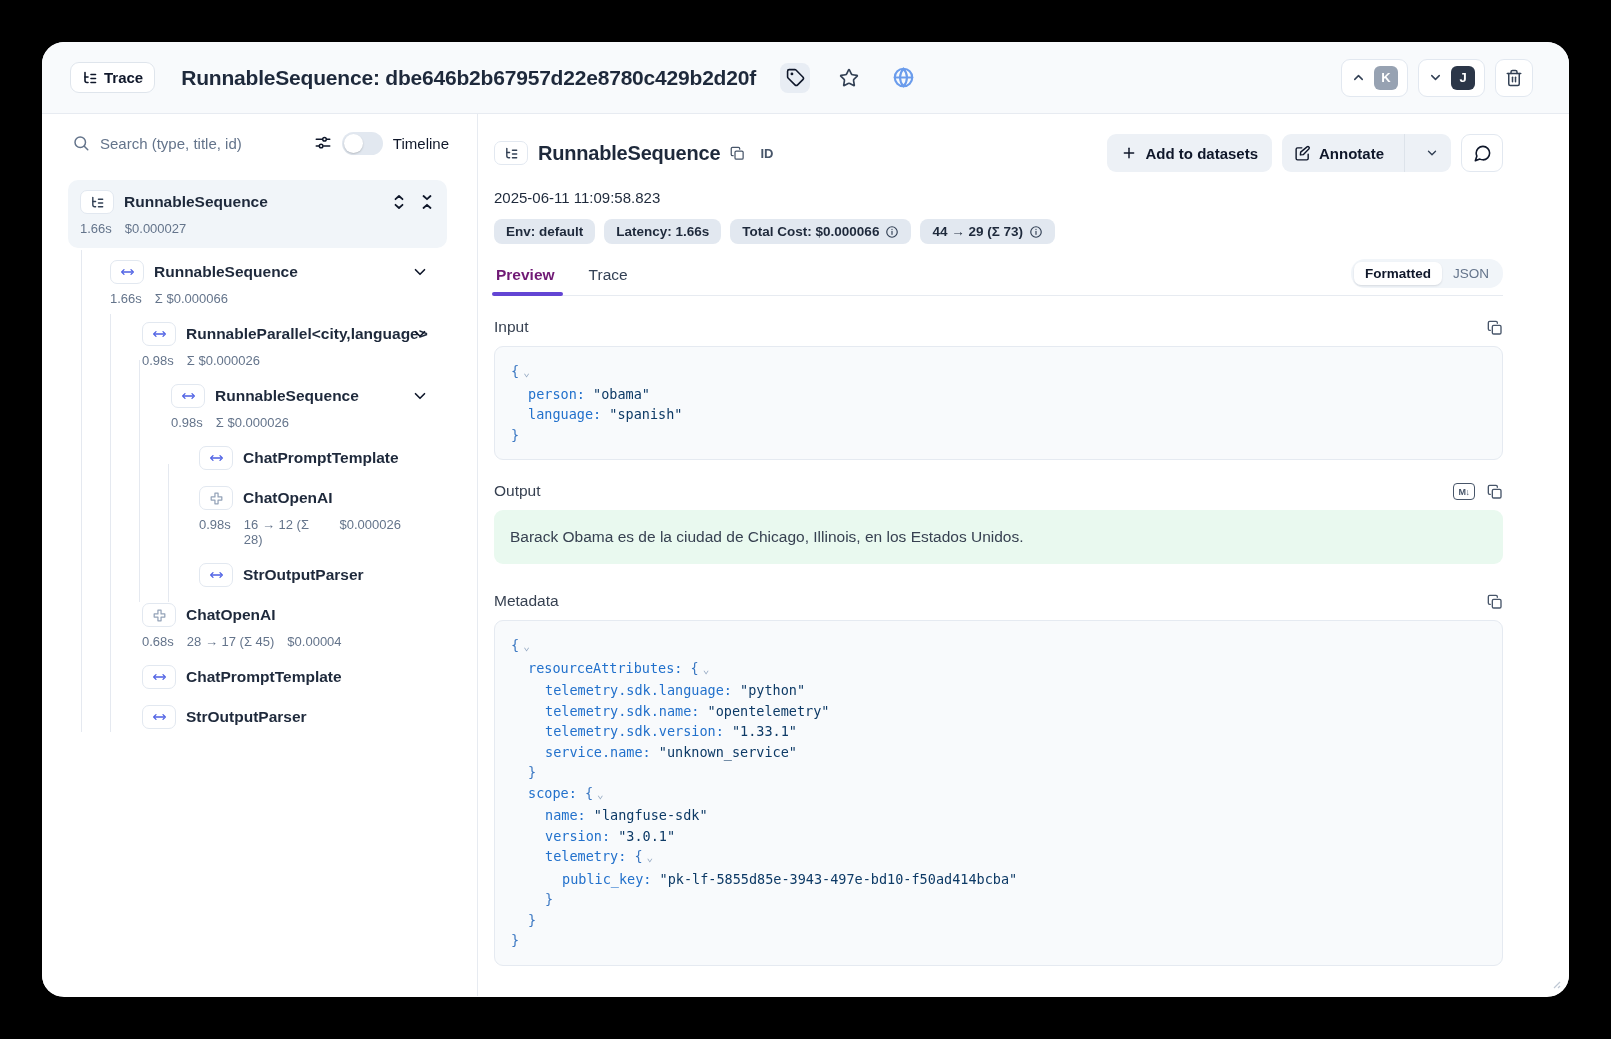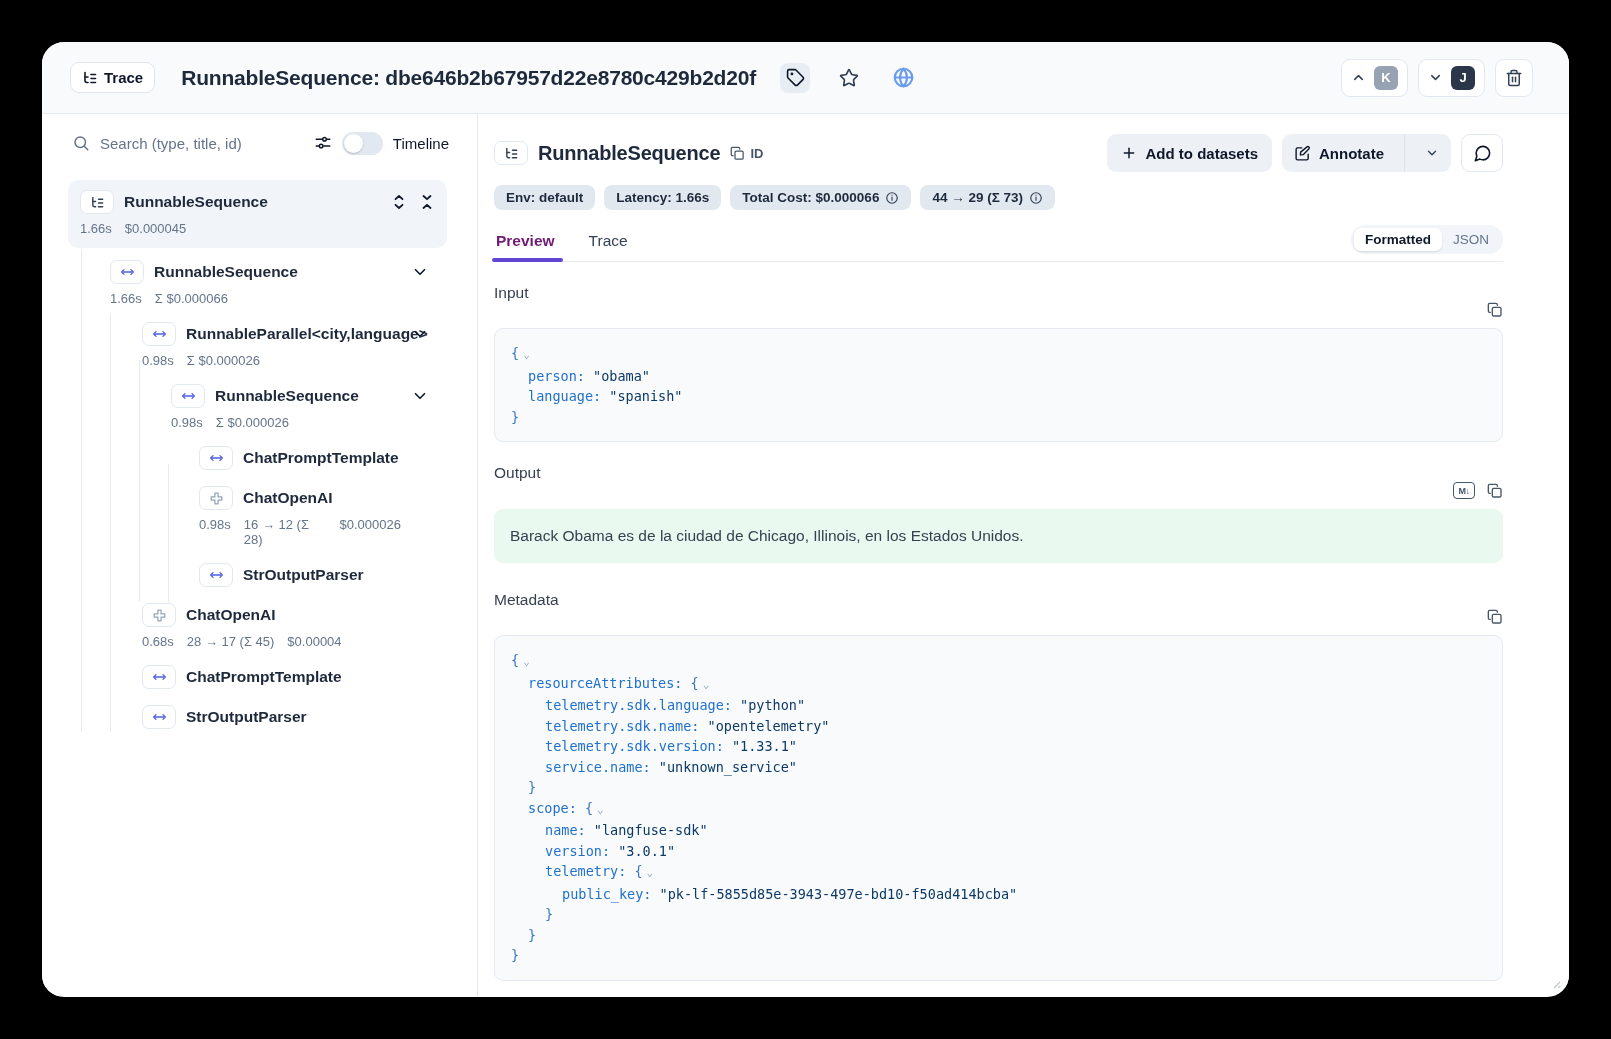--- a/index.html
+++ b/index.html
@@ -60,21 +60,21 @@
 
   .tree-row { position:relative; margin-bottom:16px; padding-right:76px; }
   .tree-row .row-main { display:flex; align-items:center; gap:10px; }
   .tree-row .chev { position:absolute; right:48px; top:3px; cursor:pointer; }
   .pl1 { padding-left:68px; }  .pl2 { padding-left:100px; }
   .pl3 { padding-left:129px; } .pl4 { padding-left:157px; }
 
   
   .main-header { display:flex; align-items:center; margin-top:20px; gap:10px; }
   .main-title { font-size:20px; font-weight:700; color:#1e293b; letter-spacing:-.2px; }
-  .id-btn { display:flex; gap:5px; background:none; border:none; cursor:pointer; }
+  .id-btn { display:flex; gap:15px; background:none; border:none; cursor:pointer; }
   .id-label { font-size:13px; font-weight:600; color:#475569; }
   .header-actions { margin-left:auto; display:flex; align-items:flex-end; gap:10px; }
   .btn-secondary { display:flex; align-items:center; gap:8px; background:#edf1f6; border:none;
     border-radius:9px; height:38px; padding:0 14px; font-size:15px; font-weight:600; color:#0f172a;
     cursor:pointer; font-family:inherit; }
   .split { padding:0; overflow:hidden; }
   .split .part { display:flex; align-items:center; gap:8px; padding:0 12px; height:100%; cursor:pointer; }
   .split .divider { width:1px; height:100%; background:#dde3ea; }
   .split .caret { padding:0 12px; height:100%; display:flex; align-items:center; cursor:pointer; }
   .btn-outline { width:42px; height:38px; background:#fff; border:1px solid #e2e8f0; border-radius:9px;
@@ -91,21 +91,21 @@
   .tab.active { color:#701a75; font-weight:600; }
   .tab.inactive { color:#334155; }
   .tab.active::after { content:""; position:absolute; left:-2px; right:-6px; bottom:-1px; height:4px;
     background:#6345d4; border-radius:2px; }
   .seg-control { margin-left:auto; margin-bottom:7px; background:#f1f5f9; border-radius:14px;
     padding:3px; display:flex; align-items:center; }
   .seg { font-size:13.5px; padding:4px 11px; border-radius:7px; cursor:pointer; }
   .seg.on { background:#fff; font-weight:600; color:#0f172a; box-shadow:0 1px 2px rgba(15,23,42,.12); }
   .seg.off { color:#64748b; }
 
-  .section-head { display:flex; align-items:flex-start; margin-top:22px;flex-direction:column; }
+  .section-head { display:flex; align-items:flex-end; margin-top:22px; }
   .section-title { font-size:15.5px; font-weight:500; color:#374151; }
   .section-icons { margin-left:auto; display:flex; align-items:center; gap:12px; }
 
   .code-box { margin-top:10px; background:#f8fafc; border:1px solid #e5eaf1; border-radius:9px;
     padding:14px 16px; font-family:"DejaVu Sans Mono", monospace; font-size:13.5px; line-height:20.5px; }
   .code-line { white-space:pre; }
   .seg-k { color:#2271cc; }
   .seg-s { color:#0d3a66; }
   .seg-b { color:#3a77c2; }
   .seg-ch { color:#94a8c2; font-size:11px; margin-left:4px; }
@@ -240,21 +240,21 @@
               <span>
                 <svg width="16" height="16" viewBox="0 0 16 16" fill="none" stroke="#0f172a" stroke-width="1.8" stroke-linecap="round" stroke-linejoin="round">
                     <path d="M4.5 2 8 5.2 11.5 2"></path>
                     <path d="M4.5 14 8 10.8 11.5 14"></path>
                   </svg>
               </span>
             </span>
           </div>
           <div class="root-sub">
             <span>1.66s</span>
-            <span>$0.000045</span>
+            <span>$0.000027</span>
           </div>
         </div>
 
         <div id="tree-rows">
             <div class="tree-row pl1">
               <div class="row-main">
                 <span class="node-badge">
                   <svg width="17" height="14" viewBox="0 0 24 24" fill="none" stroke="#4c5fe4" stroke-width="2.2" stroke-linecap="round" stroke-linejoin="round">
                     <path d="M18 8l4 4-4 4"></path>
                     <path d="M6 8l-4 4 4 4"></path>
@@ -442,20 +442,21 @@
             </span>
           </div>
           <button class="btn-outline">
             <svg width="19" height="19" viewBox="0 0 24 24" fill="none" stroke="#0f172a" stroke-width="2" stroke-linecap="round" stroke-linejoin="round">
                 <path d="M21 11.5a8.38 8.38 0 0 1-8.5 8.5 8.5 8.5 0 0 1-3.8-.9L3 21l1.9-5.7a8.38 8.38 0 0 1-.9-3.8 8.5 8.5 0 0 1 8.5-8.5 8.38 8.38 0 0 1 8.5 8.5z"></path>
               </svg>
           </button>
         </div>
       </div>
 
+      <div class="timestamp">2025-06-11 11:09:58.823</div>
 
       <div class="badges-row" id="badges-row">
           <span class="pill">
             <span>Env: default</span>
           </span>
           <span class="pill">
             <span>Latency: 1.66s</span>
           </span>
           <span class="pill">
             <span>Total Cost: $0.000066</span>

